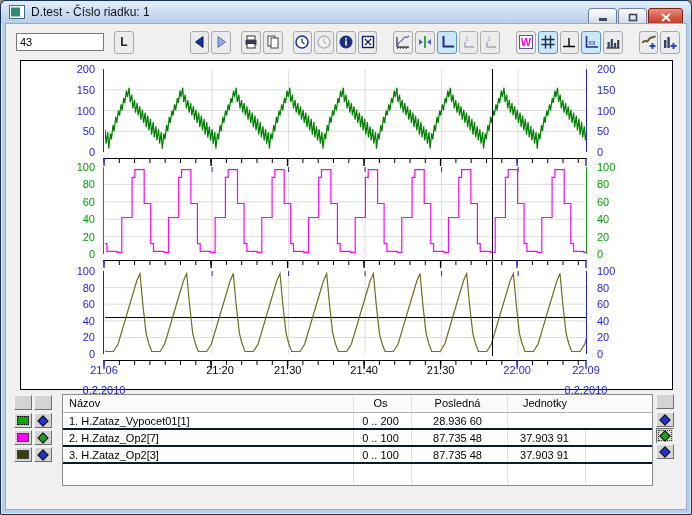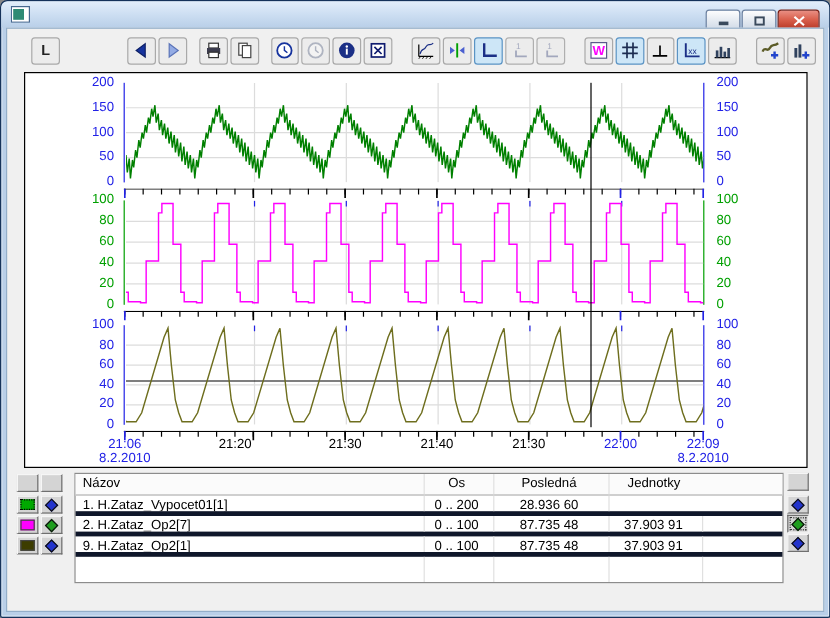--- a/index.html
+++ b/index.html
@@ -39,56 +39,57 @@
   .ylab-l,.ylab-r{ position:absolute; top:0; height:100%; font-size:11px; }
   .ylab-l{ left:0; width:78px; } .ylab-r{ left:570px; width:78px; }
   .ylab-l span,.ylab-r span{ position:absolute; transform:translateY(-50%); line-height:11px; }
   .ylab-l span{ right:4px; } .ylab-r span{ left:6px; }
   .plot{ position:absolute; left:82px; top:0; width:484px; height:100%; overflow:hidden; }
   .plot svg{ position:absolute; left:1px; top:0; }
   .tickstrip{ margin-left:82px; width:484px; height:8px; }
   .tickstrip.s1{ margin-bottom:7px; } .tickstrip.s2{ margin-bottom:9px; }
   .xlabels{ position:relative; height:17px; font-size:11px; }
   .xlab{ position:absolute; top:2px; transform:translateX(-50%); white-space:nowrap; }
-  .xlab.date{ top:14px; }
+  .xlab.date{ top:22px; }
   .cursor-line{ position:absolute; width:1px; background:#000; top:8px; height:287px; }
   .pad-top{ height:8px; }
 
   
   .bottom{ display:flex; margin:4px 8px 0 8px; height:92px; }
   .gut-l{ width:48px; position:relative; }
   .gut-head{ display:flex; gap:2px; height:18px; align-items:flex-start; padding-top:1px; }
   .sqbtn{ width:18px; height:15px; background:#d4d4d4; border:1px solid; border-color:#f6f6f6 #6f6f6f #6f6f6f #f6f6f6; padding:0; }
   .gutrow{ display:flex; gap:2px; height:17px; align-items:center; }
   .gbtn{ width:18px; height:15px; background:#d4d4d4; border:1px solid; border-color:#f6f6f6 #6f6f6f #6f6f6f #f6f6f6;
     display:flex; align-items:center; justify-content:center; padding:0; }
   .gbtn.pressed{ border-color:#6f6f6f #f6f6f6 #f6f6f6 #6f6f6f; outline:1px dotted #333; outline-offset:-3px; }
   .chip{ display:block; width:12px; height:9px; border:1px solid #444; }
   .chip.sel{ border:1px dotted #000; }
   .dia{ display:block; width:8px; height:8px; transform:rotate(45deg); border:1px solid #101010; }
   .ltable{ flex:1; border:1px solid #8c8c8c; background:#fff; display:flex; flex-direction:column; font-size:11px; }
-  .trow{ display:grid; grid-template-columns:1fr 58px 96px 78px 66px; height:17px; border-bottom:4px solid #0f172a; }
+  .trow{ display:grid; grid-template-columns:1fr 58px 96px 78px 66px; height:17px; border-bottom:2px solid #0f172a; }
   .trow.head{ height:18px; border-bottom:1px solid #b2b2b2; background:#fbfbfb; }
   .trow.filler{ flex:1; border-bottom:none; }
   .tcell{ padding:2px 6px 0 6px; border-right:1px solid #e0e0e0; overflow:hidden; white-space:nowrap; }
   .tcell:last-child{ border-right:none; }
   .tcell.num{ text-align:center; padding-left:2px; padding-right:6px; }
   .gut-r{ width:22px; margin-left:3px; }
   .gut-r .gbtn{ margin-bottom:1px; }
   .gut-r .head-sq{ margin-bottom:3px; }
 </style>
 </head>
 <body>
 
 <div class="window">
   <div class="titlebar">
     <svg class="title-icon" viewBox="0 0 16 14">
       <rect x="0.5" y="0.5" width="15" height="13" fill="#fff" stroke="#47688f"></rect>
       <rect x="2" y="2.5" width="9" height="9" fill="#2e8b74"></rect>
     </svg>
+    <span class="title-text">D.test - Číslo riadku: 1</span>
     <div class="winbtns">
       <button class="winbtn">
         <svg width="10" height="9">
             <rect x="1" y="5" width="8" height="3" fill="#3a4a5c"></rect>
           </svg>
       </button>
       <button class="winbtn">
         <svg width="10" height="9">
             <rect x="1.5" y="1.5" width="7" height="6" fill="none" stroke="#3a4a5c" stroke-width="1.6"></rect>
           </svg>
@@ -97,20 +98,21 @@
         <svg width="10" height="9">
             <path d="M1 1l8 7M9 1l-8 7" stroke="#fff" stroke-width="1.8"></path>
           </svg>
       </button>
     </div>
   </div>
 
   <div class="content">
 
     <div class="toolbar">
+      <input class="tb-input" value="43" style="">
       <button class="tb-btn g8">
           <span class="lbl">L</span>
         </button>
 
       <button class="tb-btn g56">
         <svg width="16" height="16" viewBox="0 0 16 16">
             <polygon points="11,2.5 3.5,8 11,13.5" fill="#16339e" stroke="#0d2066"></polygon>
           </svg>
         </button>
       <button class="tb-btn">
@@ -467,21 +469,21 @@
             <line x1="108.1" y1="0" x2="108.1" y2="8" stroke="#000000" stroke-width="1.4"></line>
             <line x1="184.6" y1="0" x2="184.6" y2="8" stroke="#000000" stroke-width="1.4"></line>
             <line x1="261.1" y1="0" x2="261.1" y2="8" stroke="#000000" stroke-width="1.4"></line>
             <line x1="337.6" y1="0" x2="337.6" y2="8" stroke="#000000" stroke-width="1.4"></line>
             <line x1="414.1" y1="0" x2="414.1" y2="8" stroke="#2222e6" stroke-width="1.4"></line>
             <line x1="483.0" y1="0" x2="483.0" y2="8" stroke="#2222e6" stroke-width="1.4"></line>
           </svg></div>
       <div class="xlabels">
           <span class="xlab" style="left: 83px; color: rgb(34, 34, 230);">21:06</span>
           <span class="xlab date" style="left: 83px; color: rgb(34, 34, 230);">8.2.2010</span>
-          <span class="xlab" style="left: 175px; color: rgb(0, 0, 0);">21:20</span>
+          <span class="xlab" style="left: 199px; color: rgb(0, 0, 0);">21:20</span>
           <span class="xlab" style="left: 266.642px; color: rgb(0, 0, 0);">21:30</span>
           <span class="xlab" style="left: 343.135px; color: rgb(0, 0, 0);">21:40</span>
           <span class="xlab" style="left: 419.629px; color: rgb(0, 0, 0);">21:30</span>
           <span class="xlab" style="left: 496.122px; color: rgb(34, 34, 230);">22:00</span>
           <span class="xlab" style="left: 565px; color: rgb(34, 34, 230);">22:09</span>
           <span class="xlab date" style="left: 565px; color: rgb(34, 34, 230);">8.2.2010</span>
         </div>
       <div class="cursor-line" style="left: 470.624px;"></div>
     </div>
 
@@ -531,21 +533,21 @@
               <div class="tcell num"></div>
             </div>
             <div class="trow">
               <div class="tcell">2. H.Zataz_Op2[7]</div>
               <div class="tcell num">0 .. 100</div>
               <div class="tcell num">87.735 48</div>
               <div class="tcell num">37.903 91</div>
               <div class="tcell num"></div>
             </div>
             <div class="trow">
-              <div class="tcell">9. H.Zataz_Op2[1]</div>
+              <div class="tcell">3. H.Zataz_Op2[3]</div>
               <div class="tcell num">0 .. 100</div>
               <div class="tcell num">87.735 48</div>
               <div class="tcell num">37.903 91</div>
               <div class="tcell num"></div>
             </div>
           </div>
         <div class="trow filler">
           <div class="tcell"></div>
             <div class="tcell num"></div>
             <div class="tcell num"></div>

